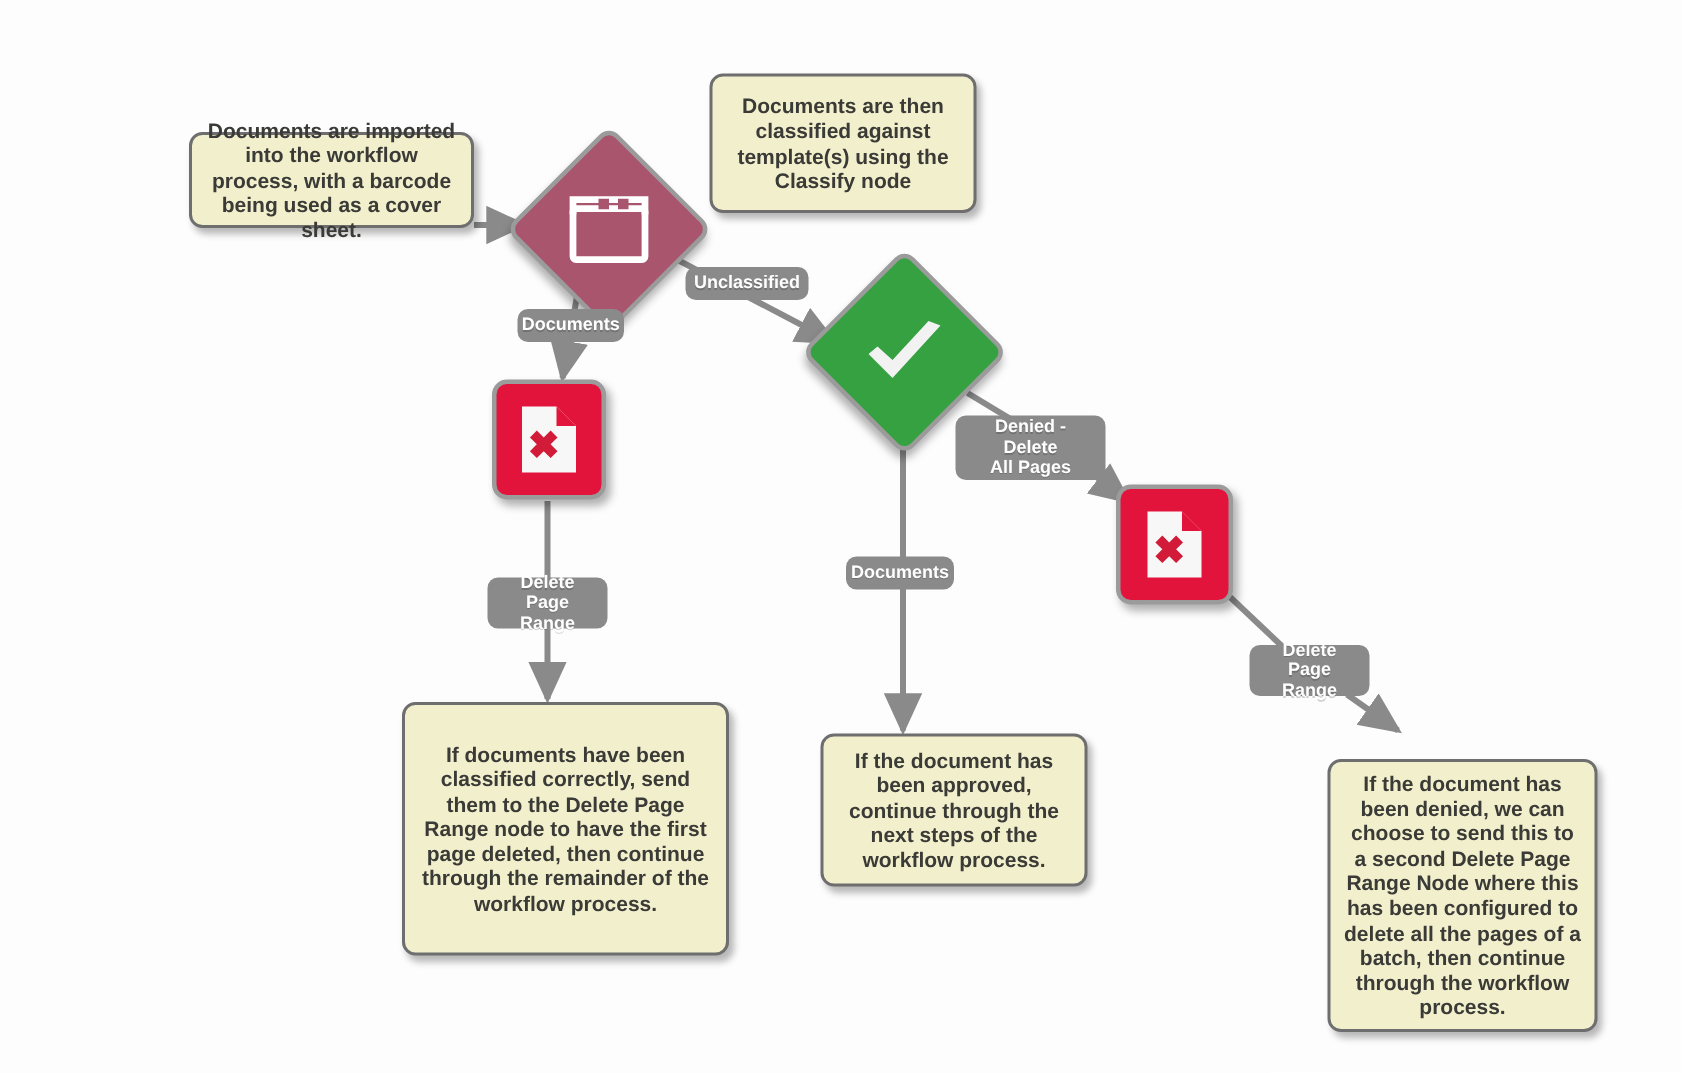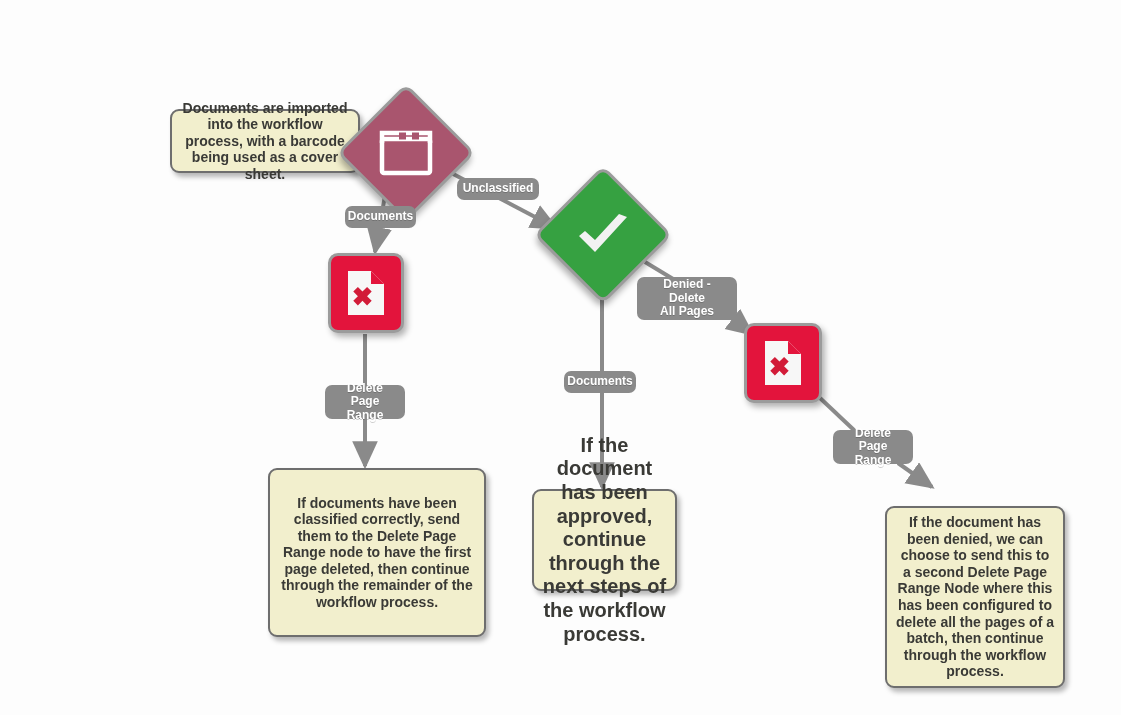--- a/index.html
+++ b/index.html
@@ -135,31 +135,34 @@
 
     <path d="M602,278 L602,487" stroke="#8a8a8a" stroke-width="4" fill="none" marker-end="url(#arrow)"></path>
 
     <path d="M645,262 L688,288" stroke="#8a8a8a" stroke-width="4" fill="none"></path>
     <path d="M722,311 L752,334" stroke="#8a8a8a" stroke-width="4" fill="none" marker-end="url(#arrow)"></path>
 
     <path d="M820,398 L856,432" stroke="#8a8a8a" stroke-width="4" fill="none"></path>
     <path d="M898,463 L932,487" stroke="#8a8a8a" stroke-width="4" fill="none" marker-end="url(#arrow)"></path>
   </svg>
 
-  <div class="callout" style="left:126px; top:109px; width:190px; height:64px; font-size:14px;margin-left:44px;">
+  <div class="callout" style="left:126px; top:88px; width:190px; height:64px; font-size:14px;">
     <span>Documents are imported into the workflow process, with a barcode being used as a cover sheet.</span>
   </div>
 
+  <div class="callout" style="left:473px; top:49px; width:178px; height:93px; font-size:14px;">
+    <span>Documents are then classified against template(s) using the Classify node</span>
+  </div>
 
 
   <div class="callout" style="left:268px; top:468px; width:218px; height:169px; font-size:14px;">
     <span>If documents have been classified correctly, send them to the Delete Page Range node to have the first page deleted, then continue through the remainder of the workflow process.</span>
   </div>
 
-  <div class="callout" style="left:532px; top:489px; width:145px; height:102px; font-size:20px;">
+  <div class="callout" style="left:547px; top:489px; width:178px; height:102px; font-size:14px;">
     <span>If the document has been approved, continue through the next steps of the workflow process.</span>
   </div>
 
   <div class="callout" style="left:885px; top:506px; width:180px; height:182px; font-size:14px;">
     <span>If the document has been denied, we can choose to send this to a second Delete Page Range Node where this has been configured to delete all the pages of a batch, then continue through the workflow process.</span>
   </div>
 
   <div class="node" style="left:341px; top:88px; width:130px; height:130px;">
     <div class="diamond-wrap">
       <div class="diamond-shape diamond-classify"></div>

